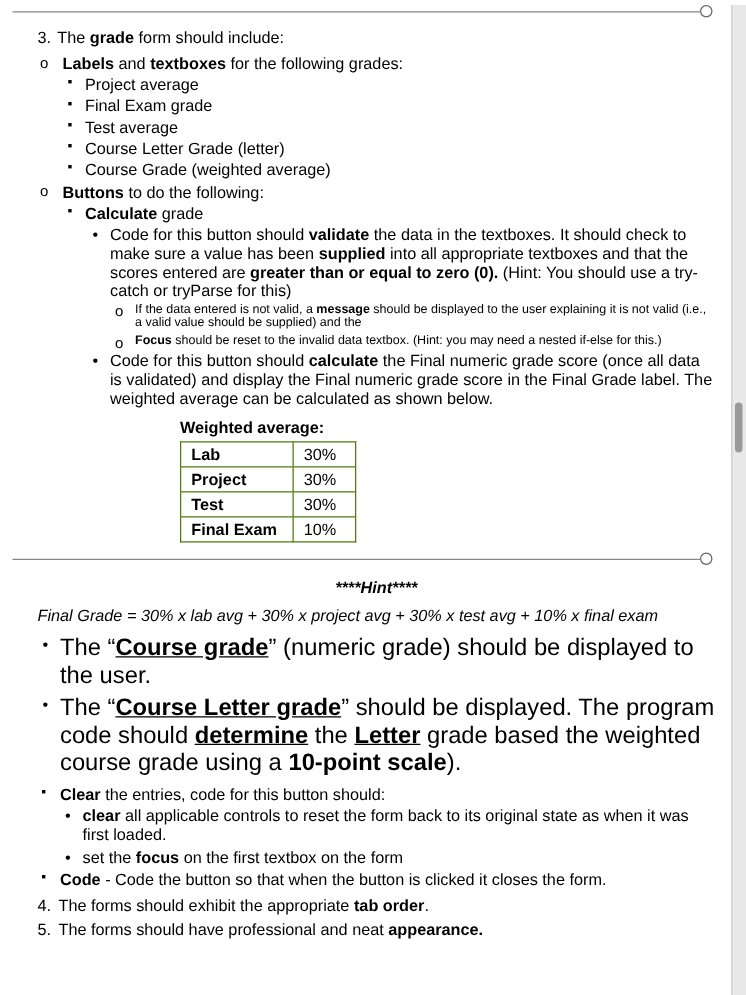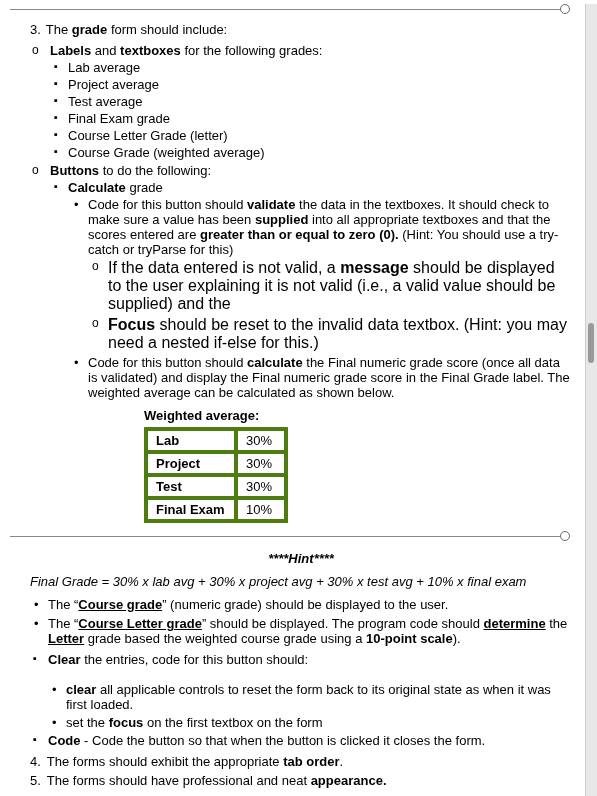--- a/index.html
+++ b/index.html
@@ -115,21 +115,21 @@
 
     .inner-circle-list {
       list-style: none;
       padding-left: 20px;
       margin-top: 2px;
     }
 
     .inner-circle-list > li {
       position: relative;
       margin-bottom: 3px;
-      font-size: 16px;
+      font-size: 10px;
     }
 
     .inner-circle-list > li::before {
       content: "o";
       position: absolute;
       left: -16px;
       top: 0;
       font-size: 12px;
       color: #000;
     }
@@ -145,21 +145,21 @@
       font-size: 13px;
       margin-bottom: 4px;
     }
 
     .weighted-table {
       border-collapse: collapse;
       font-size: 13px;
     }
 
     .weighted-table td {
-      border: 4px solid #4d7c0f;
+      border: 1px solid #4d7c0f;
       padding: 2px 8px;
     }
 
     .weighted-table td:first-child {
       font-weight: bold;
       width: 90px;
     }
 
     .weighted-table td:last-child {
       width: 50px;
@@ -188,21 +188,21 @@
 
     .bottom-circle-list {
       list-style: none;
       padding-left: 18px;
       margin-bottom: 6px;
     }
 
     .bottom-circle-list > li {
       position: relative;
       margin-bottom: 4px;
-      font-size: 13px;
+      font-size: 19px;
     }
 
     .bottom-circle-list > li::before {
       content: "•";
       position: absolute;
       left: -14px;
       top: 0;
       font-size: 13px;
       color: #000;
     }
@@ -223,21 +223,21 @@
       content: "▪";
       position: absolute;
       left: -15px;
       top: 0;
       font-size: 11px;
     }
 
     .sub-circle-list {
       list-style: none;
       padding-left: 18px;
-      margin-top: 15px;
+      margin-top: 2px;
     }
 
     .sub-circle-list > li {
       position: relative;
       margin-bottom: 3px;
       font-size: 13px;
     }
 
     .sub-circle-list > li::before {
       content: "•";
@@ -283,24 +283,23 @@
     <div class="item-3-heading">
       <span style="margin-right:5px;">3.</span>
       <span>The <span class="bold">grade</span> form should include:</span>
     </div>
 
     <ul class="outer-list">
 
       <li>
         <span><span class="italic bold">Labels</span> and <span class="italic bold">textboxes</span> for the following grades:</span>
         <ul class="bullet-list">
-          <li><span>Lab average</span></li>
           <li><span>Project average</span></li>
+          <li><span>Final Exam grade</span></li>
           <li><span>Test average</span></li>
-          <li><span>Final Exam grade</span></li>
           <li><span>Course Letter Grade (letter)</span></li>
           <li><span>Course Grade (weighted average)</span></li>
         </ul>
       </li>
 
       <li>
         <span><span class="italic bold">Buttons</span> to do the following:</span>
         <ul class="bullet-list">
 
           <li>

